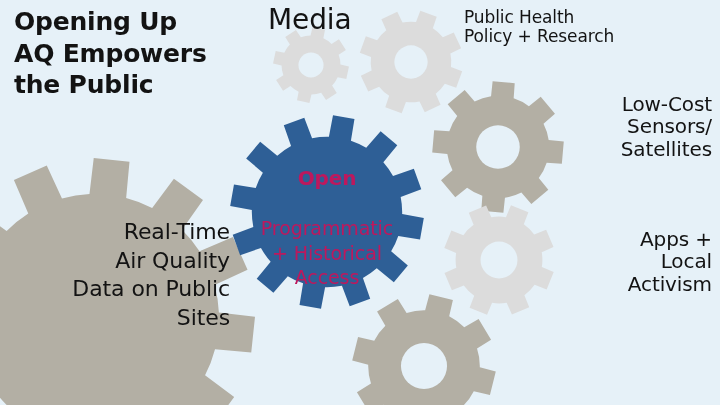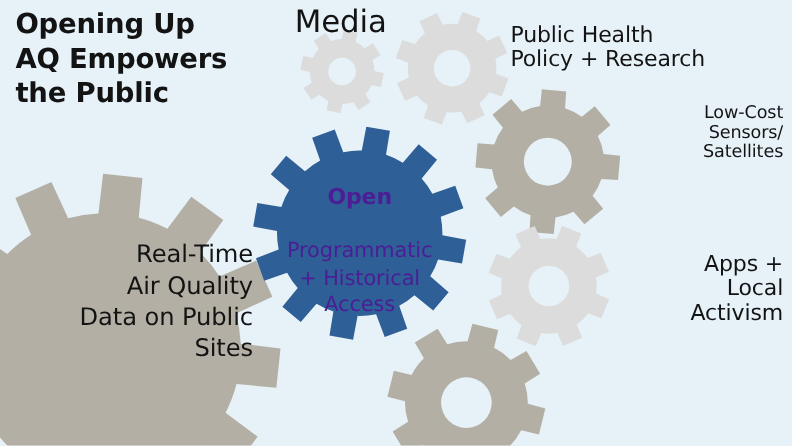--- a/index.html
+++ b/index.html
@@ -20,31 +20,31 @@
     letter-spacing:-0.1px;
   }
   #title{
     left:14px;top:6px;
     font-size:25px;
     font-weight:bold;
     line-height:1.26;
     letter-spacing:-0.2px;
   }
   #label-media{left:268px;top:4px;font-size:28px;}
-  #label-public-health{left:464px;top:20px;font-size:20px;}
-  #label-low-cost{left:712px;top:93px;font-size:16px;text-align:right;transform:translateX(-100%);}
+  #label-public-health{left:464px;top:8px;font-size:17px;}
+  #label-low-cost{left:712px;top:93px;font-size:20px;text-align:right;transform:translateX(-100%);}
   #label-apps{left:712px;top:228px;font-size:20px;text-align:right;transform:translateX(-100%);}
   #label-global{left:478px;top:338px;font-size:20px;}
   #label-realtime{
     left:6px;top:218px;width:224px;
     font-size:22px;text-align:right;line-height:1.30;
   }
   #label-open{
     left:238px;top:142px;width:178px;
-    text-align:center;color:#4c1d95;
+    text-align:center;color:#be185d;
     font-size:19px;line-height:1.28;
   }
   #label-open .hdr{font-weight:bold;font-size:20px;display:block;}
 </style>
 </head>
 <body style="background: rgb(230, 241, 248);">
 
 <div id="stage">
 
   <svg id="gear-layer" viewBox="0 0 720 405" aria-hidden="true">

